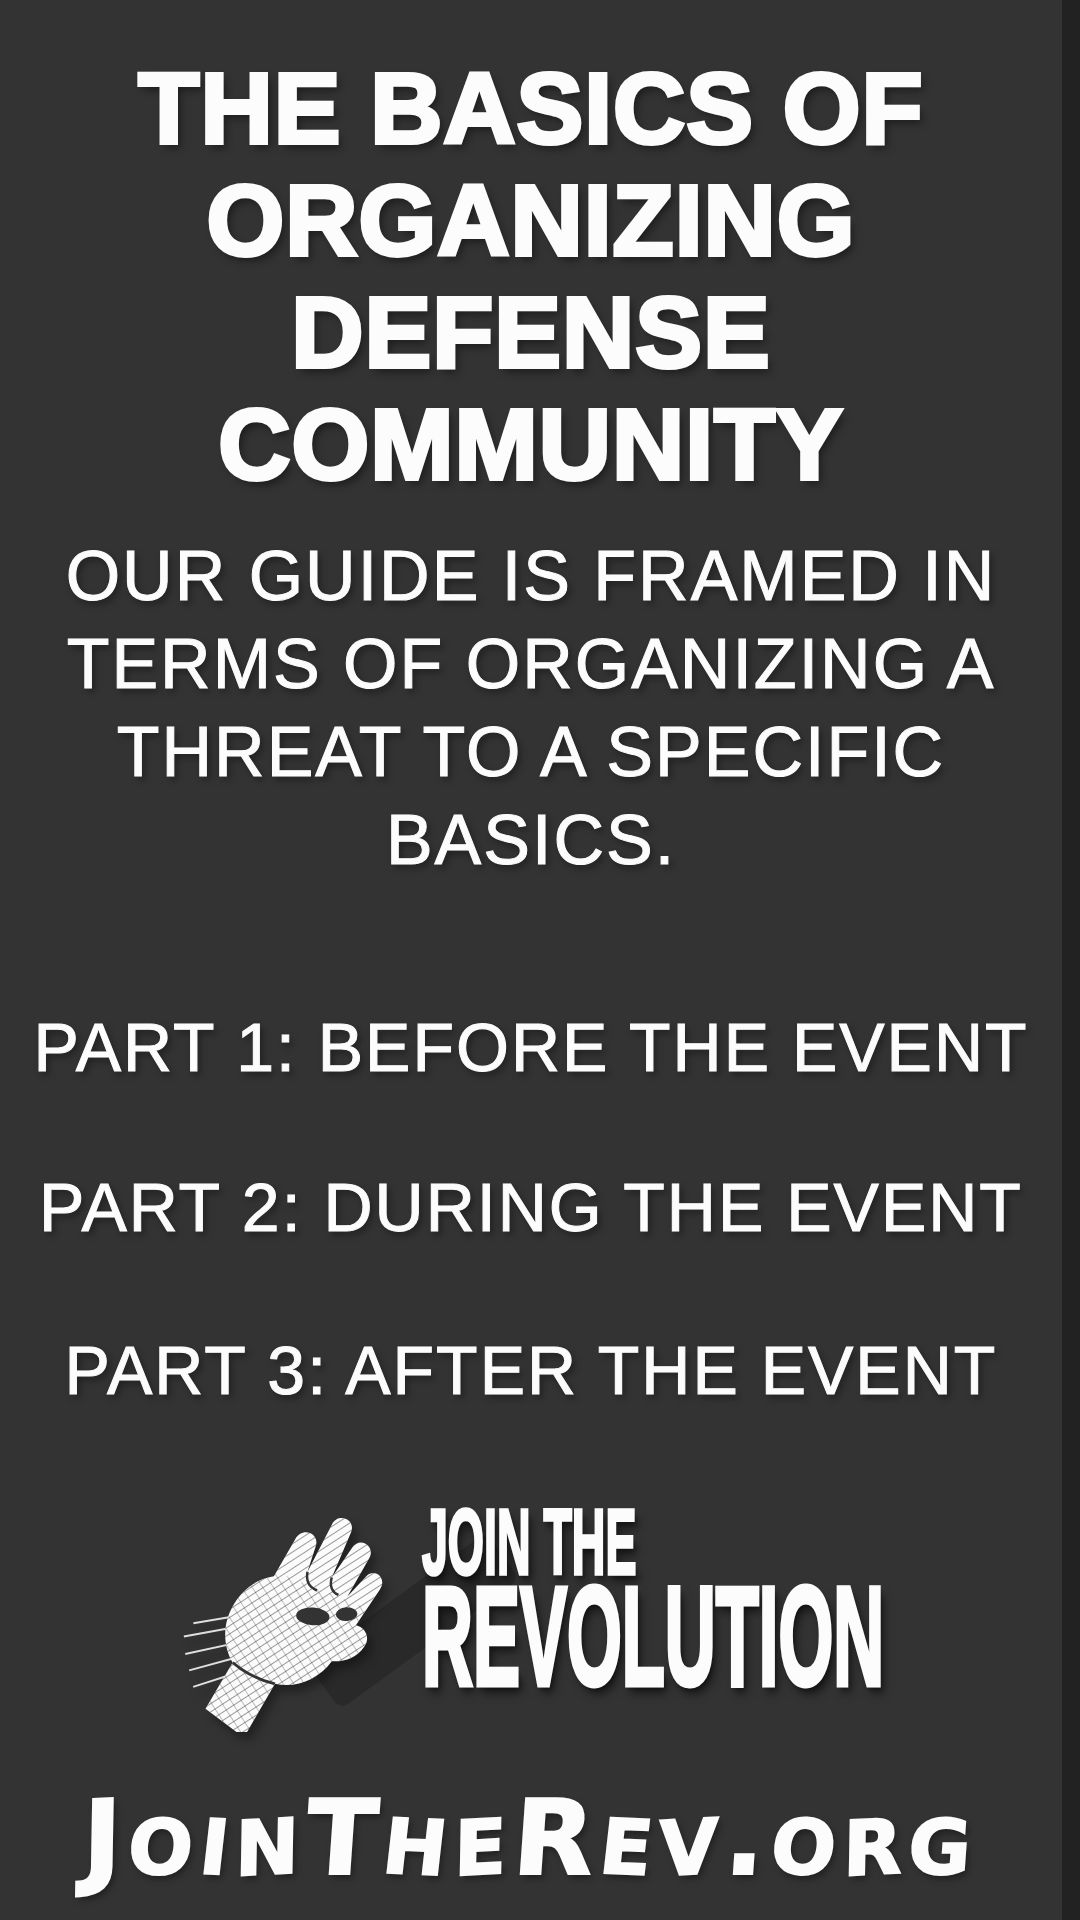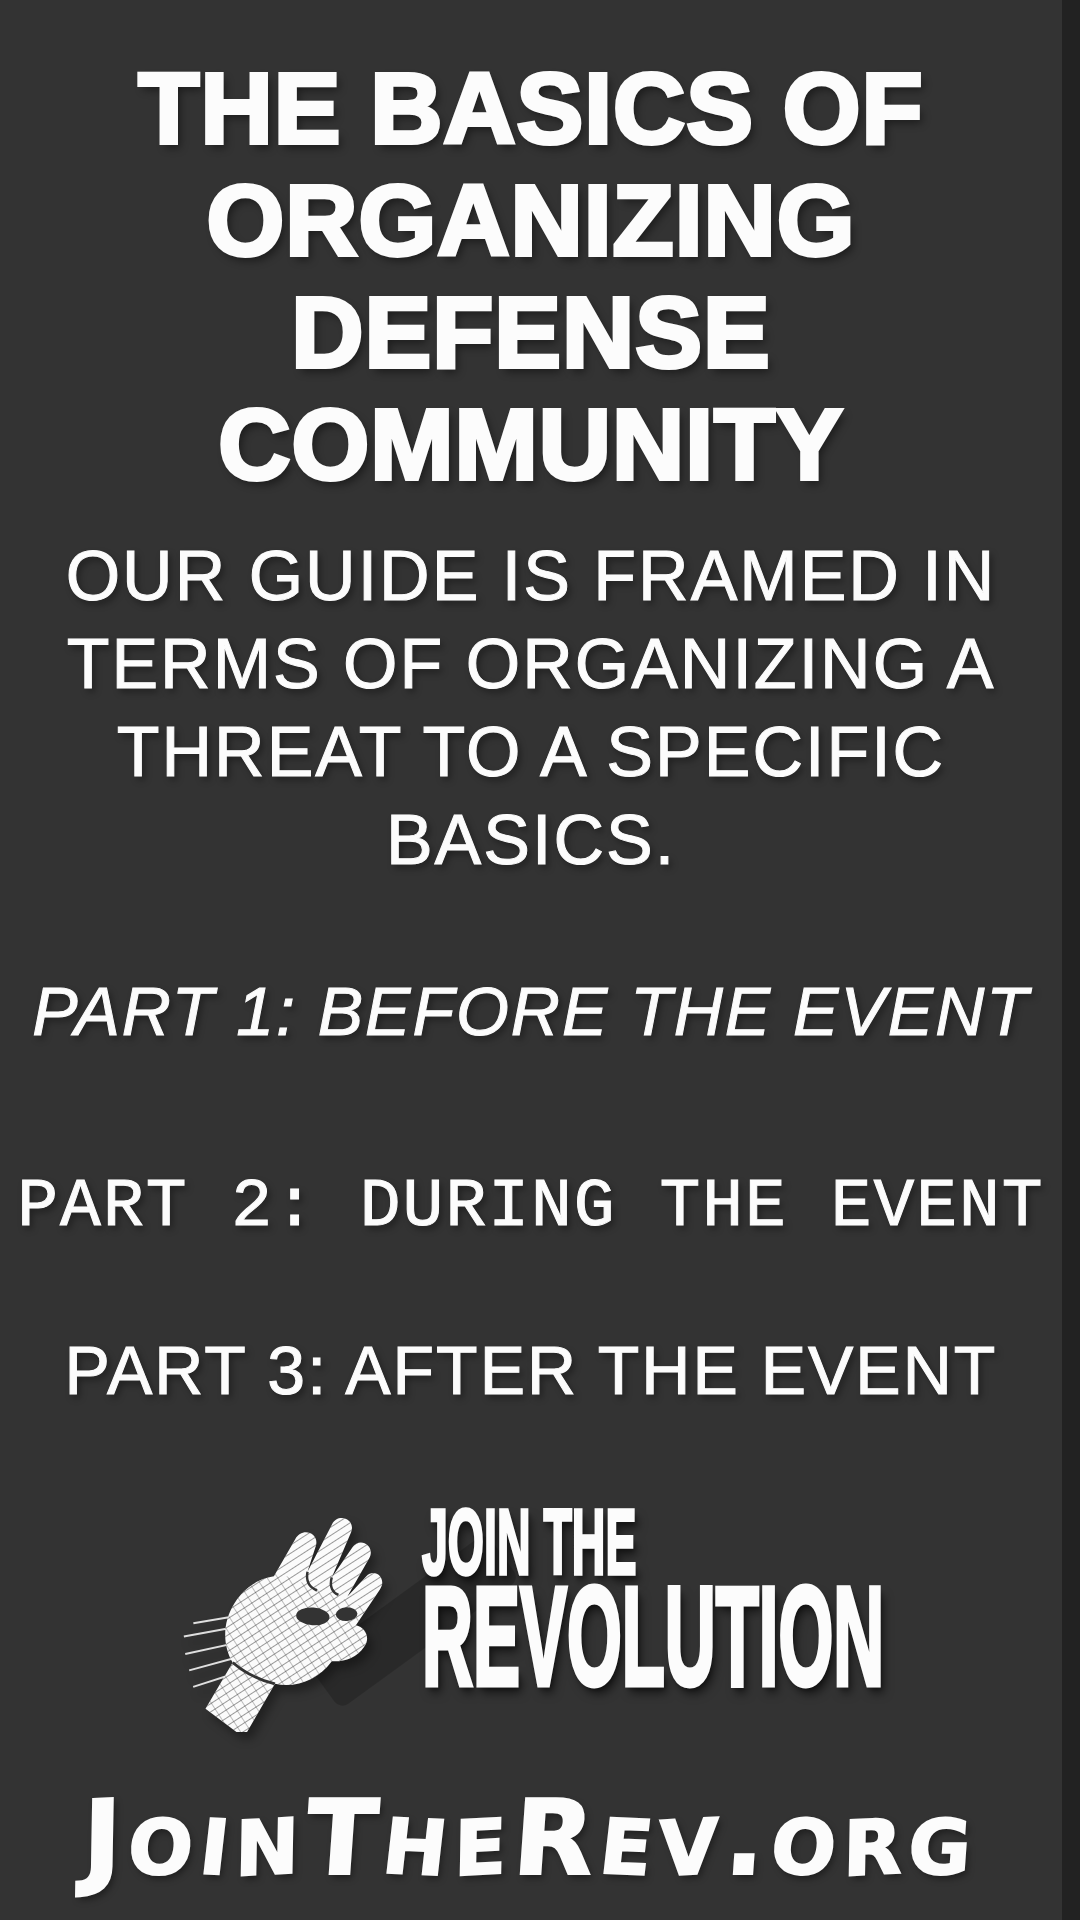--- a/index.html
+++ b/index.html
@@ -25,22 +25,22 @@
     white-space:nowrap;
   }
   
   .part{
     position:absolute;left:0;right:0;text-align:center;
     font-size:68px;font-weight:400;letter-spacing:2px;
     -webkit-text-stroke:1px #fcfcfc;
     text-shadow:3px 4px 7px rgba(0,0,0,.4);
     white-space:nowrap;
   }
-  .part-1{top:972px;font-style:italic;}
-  .part-2{top:1168px;font-family:Liberation Mono, monospace;}
+  .part-1{top:1008px;}
+  .part-2{top:1168px;}
   .part-3{top:1331px;}
   
   .logo{position:absolute;left:0;top:1440px;width:1080px;height:360px;}
   .fist-shadow{
     position:absolute;left:302px;top:152px;width:222px;height:58px;
     background:rgba(0,0,0,.18);transform:rotate(-36deg);border-radius:10px;
   }
   .fist{
     position:absolute;left:180px;top:15px;width:235px;height:295px;
     overflow:visible;

